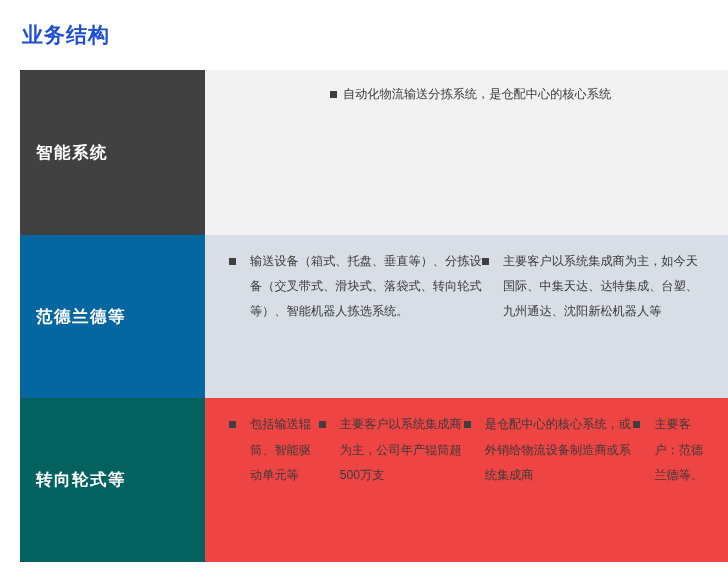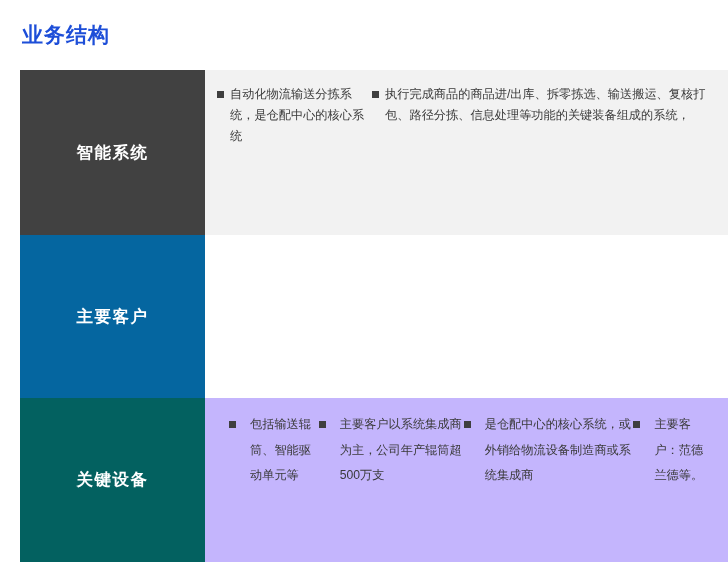--- a/index.html
+++ b/index.html
@@ -37,22 +37,23 @@
     display: flex;
     flex-direction: row;
     width: 100%;
     box-sizing: border-box;
   }
   .row-label {
     width: 185px;
     flex: 0 0 185px;
     display: flex;
     align-items: center;
-    justify-content: center;
+    justify-content: flex-start;
     box-sizing: border-box;
+    padding-left: 16px;
   }
   .row-label-text {
     color: #ffffff;
     font-size: 16.5px;
     font-weight: bold;
     letter-spacing: 1.5px;
     white-space: nowrap;
   }
   .row-content {
     flex: 1 1 auto;
@@ -97,21 +98,21 @@
     padding-left: 24px;
     padding-right: 22px;
   }
   .row-2 .bullet-item { line-height: 2.05; }
   .row-2 .bullet-marker { margin-right: 14px; margin-top: 9px; }
 
   
   .row-3 { height: 164px; }
   .row-3 .row-label { background: #036160; }
   .row-3 .row-content {
-    background: #c4b5fd;
+    background: #ef4444;
     padding-left: 24px;
     padding-right: 22px;
   }
   .row-3 .bullet-item { line-height: 2.1; }
   .row-3 .bullet-marker { margin-right: 14px; margin-top: 9px; }
 </style>
 </head>
 <body>
 
 <div id="page-title">业务结构</div>
@@ -120,36 +121,42 @@
 
   <div class="struct-row row-1">
     <div class="row-label">
       <span class="row-label-text">智能系统</span>
     </div>
     <div class="row-content">
       <div class="bullet-item">
         <span class="bullet-marker"></span>
         <span class="bullet-text">自动化物流输送分拣系统，是仓配中心的核心系统</span>
       </div>
-      <div class="bullet-item">
-        <span class="bullet-marker"></span>
-        <span class="bullet-text">执行完成商品的商品进/出库、拆零拣选、输送搬运、复核打包、路径分拣、信息处理等功能的关键装备组成的系统，</span>
-      </div>
     </div>
   </div>
 
   <div class="struct-row row-2">
     <div class="row-label">
-      <span class="row-label-text">主要客户</span>
+      <span class="row-label-text">范德兰德等</span>
+    </div>
+    <div class="row-content">
+      <div class="bullet-item">
+        <span class="bullet-marker"></span>
+        <span class="bullet-text">输送设备（箱式、托盘、垂直等）、分拣设备（交叉带式、滑块式、落袋式、转向轮式等）、智能机器人拣选系统。</span>
+      </div>
+      <div class="bullet-item">
+        <span class="bullet-marker"></span>
+        <span class="bullet-text">主要客户以系统集成商为主，如今天国际、中集天达、达特集成、台塑、九州通达、沈阳新松机器人等</span>
+      </div>
     </div>
   </div>
 
   <div class="struct-row row-3">
     <div class="row-label">
-      <span class="row-label-text">关键设备</span>
+      <span class="row-label-text">转向轮式等</span>
     </div>
     <div class="row-content">
       <div class="bullet-item">
         <span class="bullet-marker"></span>
         <span class="bullet-text">包括输送辊筒、智能驱动单元等</span>
       </div>
       <div class="bullet-item">
         <span class="bullet-marker"></span>
         <span class="bullet-text">主要客户以系统集成商为主，公司年产辊筒超500万支</span>
       </div>

